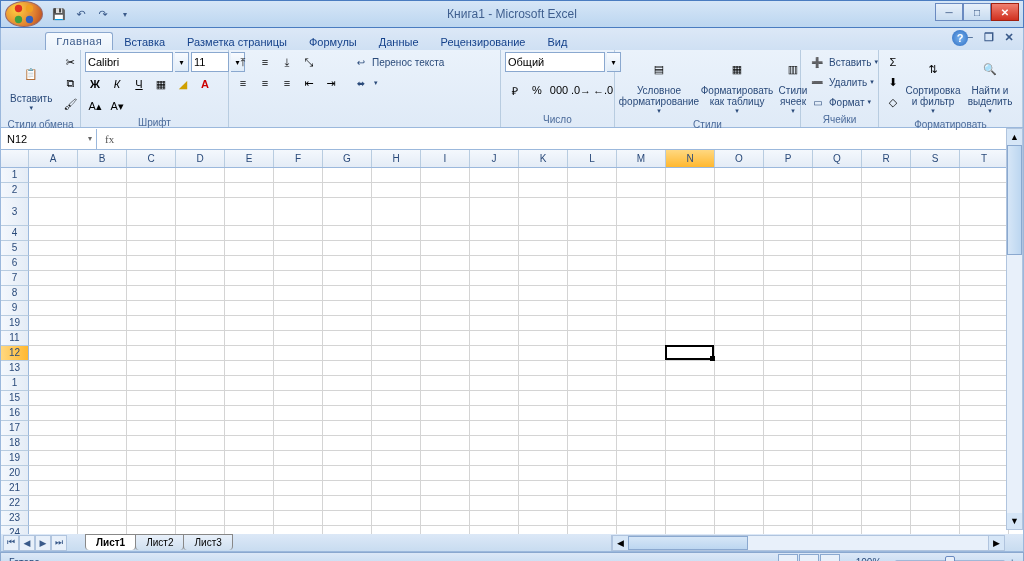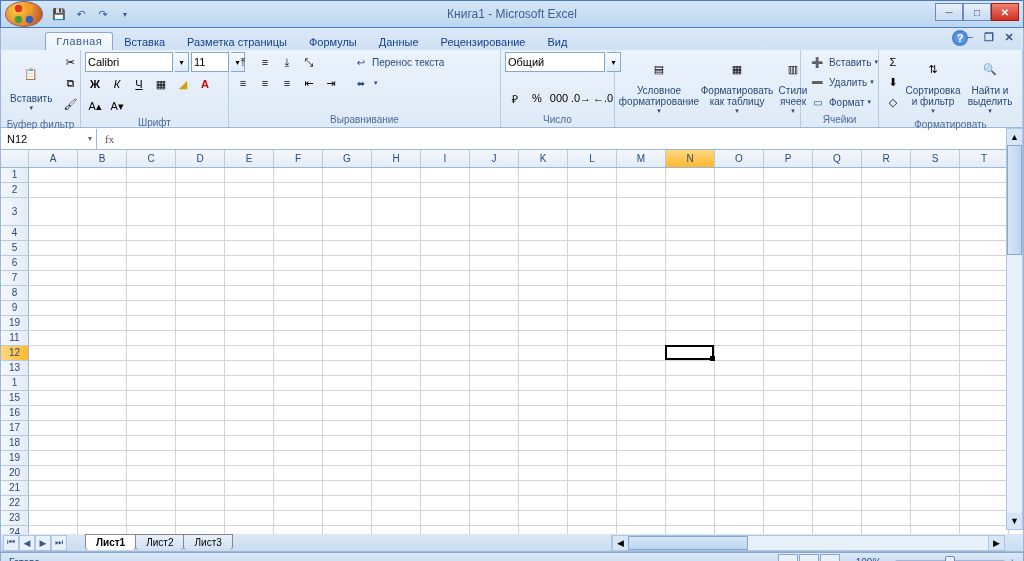--- a/index.html
+++ b/index.html
@@ -147,21 +147,21 @@
         <div class="ico">📋</div>
         <div class="lbl">Вставить</div>
         <div class="arrow">▾</div>
       </div>
       <div class="stack">
         <div class="small-btn">✂</div>
         <div class="small-btn">⧉</div>
         <div class="small-btn">🖌</div>
       </div>
     </div>
-    <div class="group-label">Буфер фильтр</div>
+    <div class="group-label">Стили обмена</div>
   </div>
 
   <div class="group" style="width:148px">
     <div class="group-body">
         <div class="stack" style="gap:2px">
       <div class="row">
         <input class="combo font" value="Calibri" style="">
         <div class="mini">▾</div>
         <input class="combo size" value="11" style="">
         <div class="mini">▾</div>
@@ -212,26 +212,25 @@
         <div class="wide-btn">
             <span class="ic">↩</span>
             <span>Перенос текста</span>
           </div>
         <div class="wide-btn">
             <span class="ic">⬌</span>
             <span style="font-size:7px;margin-left:2px">▾</span>
           </div>
       </div>
     </div>
-    <div class="group-label">Выравнивание</div>
   </div>
 
   <div class="group" style="width:114px">
     <div class="group-body">
-        <div class="stack" style="gap:16px">
+        <div class="stack" style="gap:8px">
       <div class="row">
             <input class="combo numfmt" value="Общий" style="">
             <div class="mini">▾</div>
           </div>
       <div class="row">
         <div class="small-btn">₽</div>
         <div class="small-btn">%</div>
         <div class="small-btn">000</div>
         <div class="small-btn">.0→</div>
         <div class="small-btn">←.0</div>
@@ -252,20 +251,21 @@
           <div class="ico">▦</div>
           <div class="lbl">Форматировать как таблицу</div>
           <div class="arrow">▾</div>
         </div>
       <div class="big-btn" style="width:36px">
           <div class="ico">▥</div>
           <div class="lbl">Стили ячеек</div>
           <div class="arrow">▾</div>
         </div>
     </div>
+    <div class="group-label">Стили</div>
   </div>
 
   <div class="group" style="width:78px">
     <div class="group-body">
         <div class="stack" style="gap:0">
       <div class="wide-btn">
             <span class="ic" style="color:#3a8a3a">➕</span>
             <span>Вставить</span>
             <span style="font-size:7px">▾</span>
           </div>

